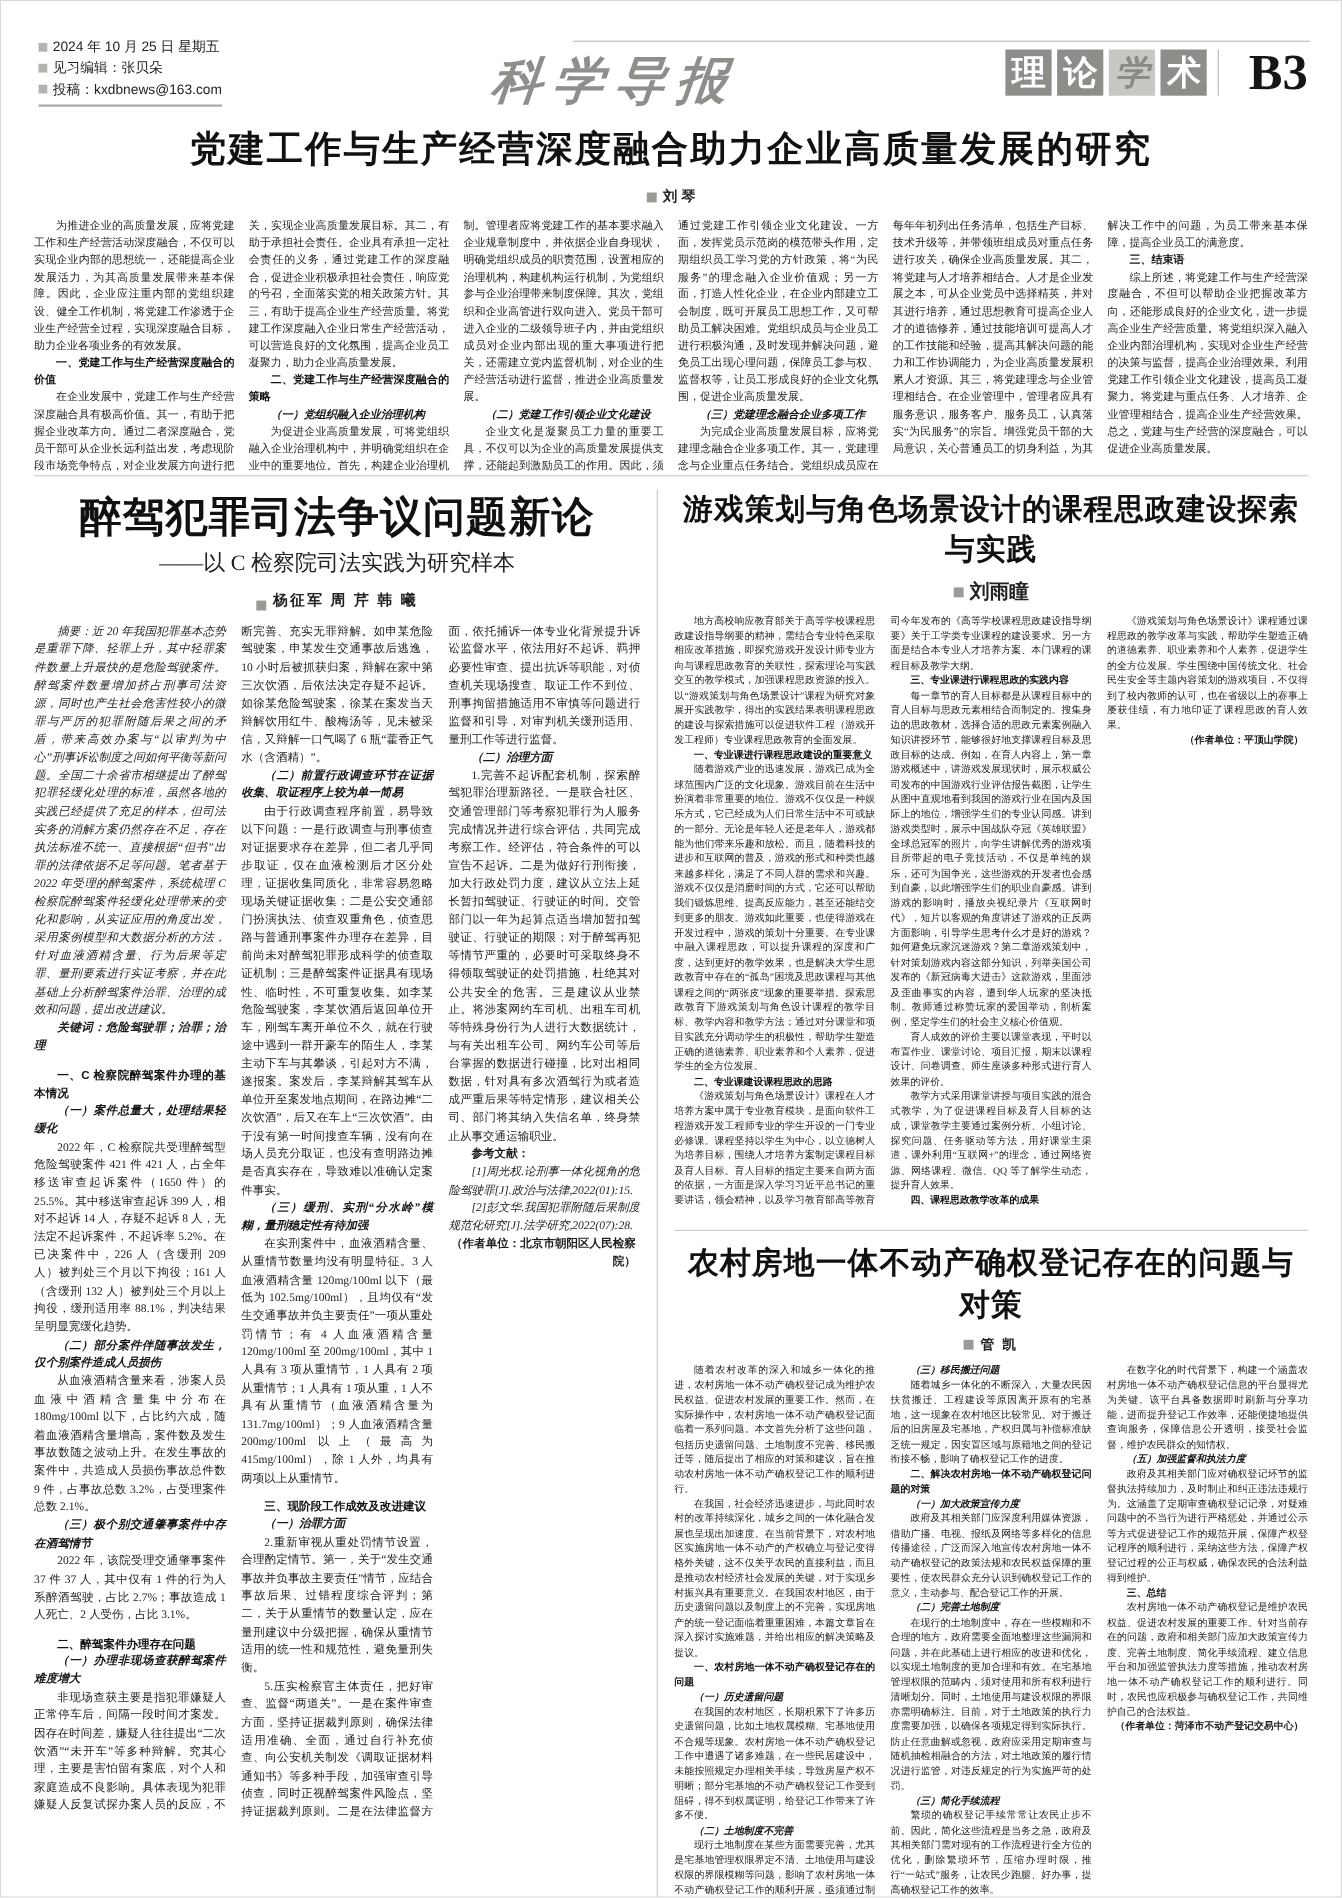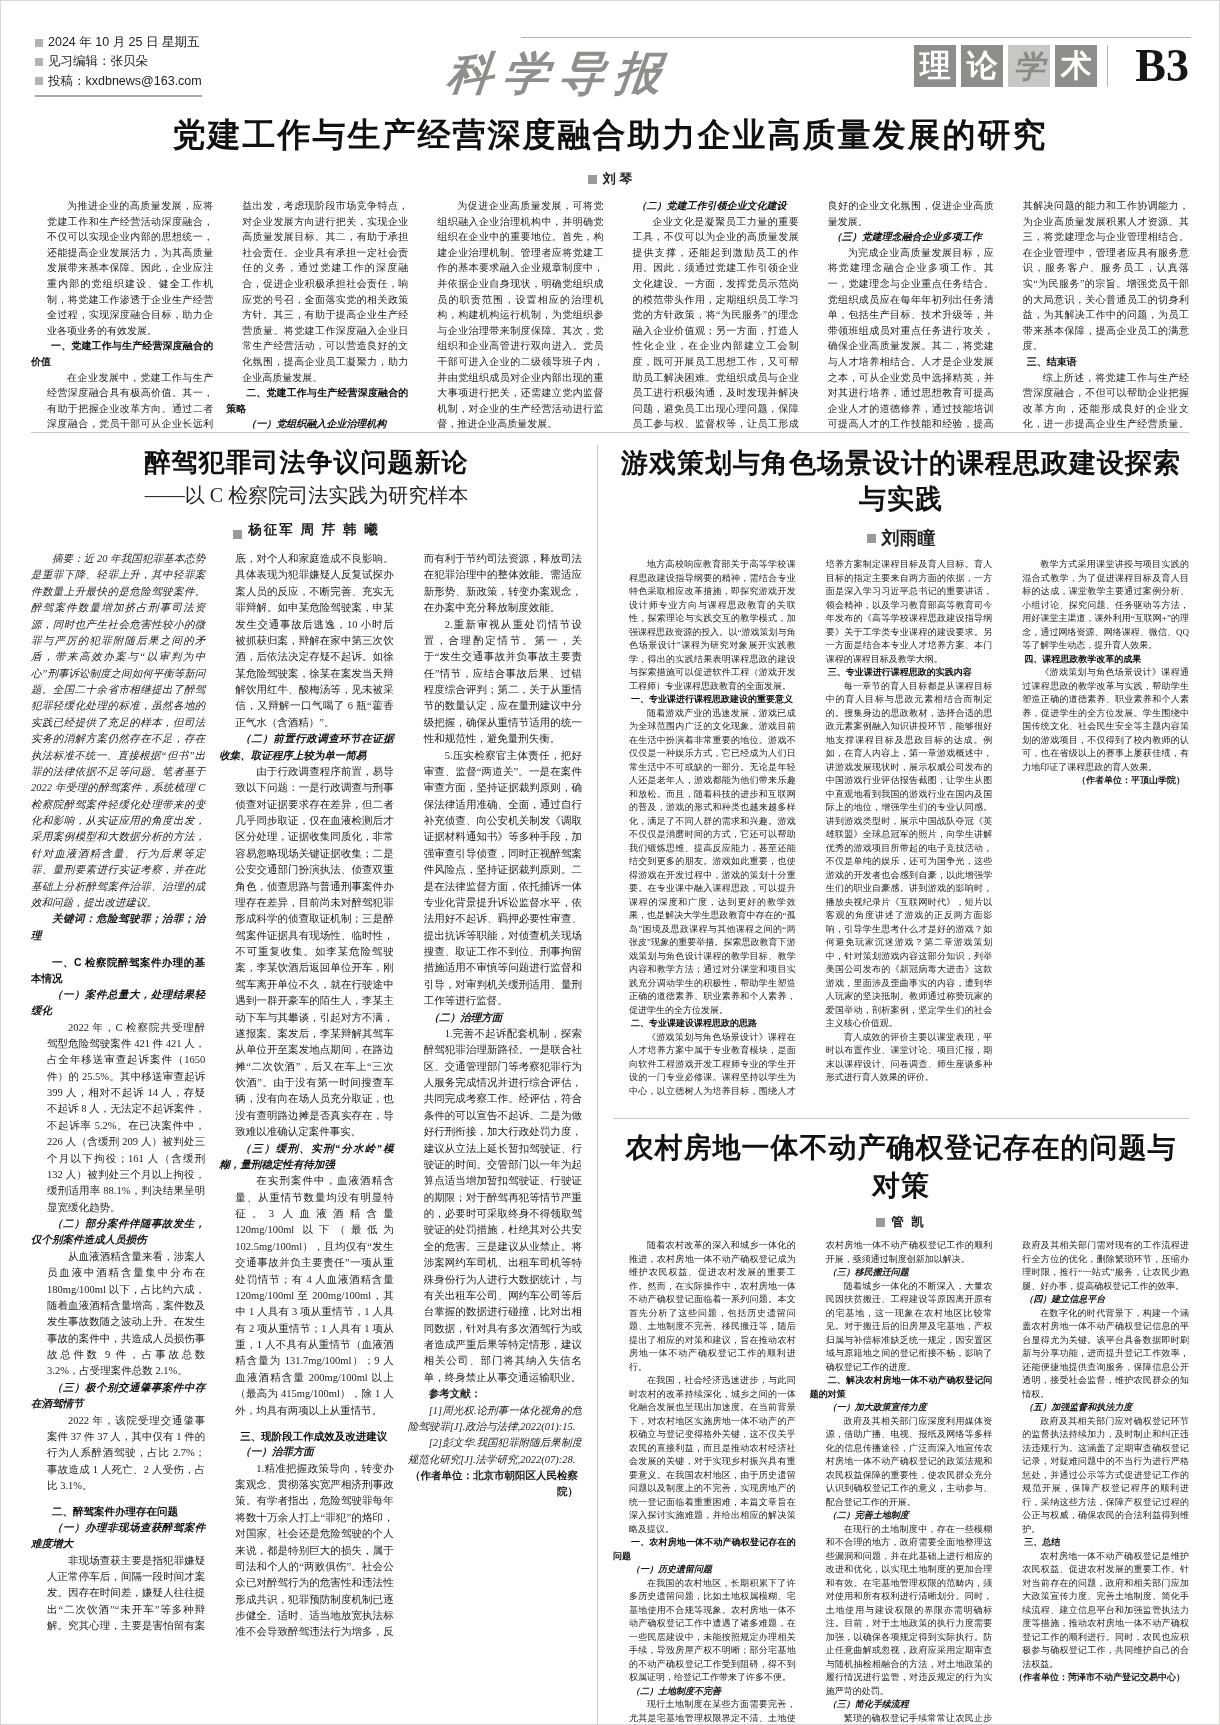--- a/index.html
+++ b/index.html
@@ -29,39 +29,39 @@
     border-left:1px solid #b5b5b1;margin-left:10px;padding-left:27px;line-height:42px;}
   
   .headline{font-family:"Liberation Sans","DejaVu Sans",sans-serif;font-weight:bold;
     text-align:center;color:#111;margin:0;}
   .subtitle{text-align:center;color:#222;margin:2px 0 0 0;}
   .byline{display:flex;justify-content:center;align-items:center;gap:6px;
     font-family:"Liberation Sans",sans-serif;font-weight:bold;color:#222;}
   .byline .sq{background:#9a9a96;width:9px;height:9px;}
   .body-cols{column-fill:auto;overflow:hidden;text-align:justify;}
   .para{margin:0;}
-  .para.body{text-indent:2em;margin-left:16px;}
+  .para.body{text-indent:2em;}
   .para.h1{font-family:"Liberation Sans",sans-serif;font-weight:bold;text-indent:2em;color:#111;}
   .para.h2{font-weight:bold;font-style:italic;text-indent:2em;color:#161616;}
   .para.abstract{font-style:italic;text-indent:2em;}
   .para.keywords{font-style:italic;font-weight:bold;text-indent:2em;margin-bottom:10px;}
   .para.reflabel{font-weight:bold;text-indent:2em;}
   .para.ref{font-style:italic;text-indent:2em;}
   .para.attrib{font-weight:bold;text-align:right;text-indent:0;padding-right:4px;}
   
   .article-party{margin:14px 30px 0 30px;}
   .article-party .headline{font-size:33px;letter-spacing:2px;}
   .article-party .byline{margin:12px 0 10px 0;font-size:13px;}
   .party-body{column-count:6;column-gap:13px;height:234px;font-size:10px;line-height:1.56;}
   
   .bottom{display:flex;margin:0 30px;border-top:1px solid #c9c9c5;padding-top:12px;}
   .half-left{width:566px;padding-right:15px;}
   .half-right{flex:1;border-left:1px solid #c9c9c5;padding-left:15px;}
   
-  .article-drunk .headline{font-size:26px;letter-spacing:1px;}
+  .article-drunk .headline{font-size:38px;letter-spacing:1px;}
   .article-drunk .subtitle{font-size:20px;}
   .article-drunk .byline{margin:12px 0 12px 0;font-size:13.5px;letter-spacing:2px;align-items:flex-end;}
   .drunk-body{column-count:3;column-gap:14px;height:1098px;font-size:10.5px;line-height:1.56;}
   .drunk-body .para.h1{margin-top:9px;}
   
   .article-game .headline{font-size:27px;letter-spacing:1px;}
   .article-game .byline{margin:9px 0 8px 0;font-size:18px;}
   .game-body{column-count:3;column-gap:14px;height:548px;font-size:9px;line-height:1.5;}
   
   .article-rural{border-top:1px solid #c9c9c5;margin-top:12px;padding-top:10px;}
@@ -144,21 +144,20 @@
             <p class="para body">2022 年，该院受理交通肇事案件 37 件 37 人，其中仅有 1 件的行为人系醉酒驾驶，占比 2.7%；事故造成 1 人死亡、2 人受伤，占比 3.1%。</p>
             <p class="para h1">二、醉驾案件办理存在问题</p>
             <p class="para h2">（一）办理非现场查获醉驾案件难度增大</p>
             <p class="para body">非现场查获主要是指犯罪嫌疑人正常停车后，间隔一段时间才案发。因存在时间差，嫌疑人往往提出“二次饮酒”“未开车”等多种辩解。究其心理，主要是害怕留有案底，对个人和家庭造成不良影响。具体表现为犯罪嫌疑人反复试探办案人员的反应，不断完善、充实无罪辩解。如申某危险驾驶案，申某发生交通事故后逃逸，10 小时后被抓获归案，辩解在家中第三次饮酒，后依法决定存疑不起诉。如徐某危险驾驶案，徐某在案发当天辩解饮用红牛、酸梅汤等，见未被采信，又辩解一口气喝了 6 瓶“藿香正气水（含酒精）”。</p>
             <p class="para h2">（二）前置行政调查环节在证据收集、取证程序上较为单一简易</p>
             <p class="para body">由于行政调查程序前置，易导致以下问题：一是行政调查与刑事侦查对证据要求存在差异，但二者几乎同步取证，仅在血液检测后才区分处理，证据收集同质化，非常容易忽略现场关键证据收集；二是公安交通部门扮演执法、侦查双重角色，侦查思路与普通刑事案件办理存在差异，目前尚未对醉驾犯罪形成科学的侦查取证机制；三是醉驾案件证据具有现场性、临时性，不可重复收集。如李某危险驾驶案，李某饮酒后返回单位开车，刚驾车离开单位不久，就在行驶途中遇到一群开豪车的陌生人，李某主动下车与其攀谈，引起对方不满，遂报案。案发后，李某辩解其驾车从单位开至案发地点期间，在路边摊“二次饮酒”，后又在车上“三次饮酒”。由于没有第一时间搜查车辆，没有向在场人员充分取证，也没有查明路边摊是否真实存在，导致难以准确认定案件事实。</p>
             <p class="para h2">（三）缓刑、实刑“分水岭”模糊，量刑稳定性有待加强</p>
             <p class="para body">在实刑案件中，血液酒精含量、从重情节数量均没有明显特征。3 人血液酒精含量 120mg/100ml 以下（最低为 102.5mg/100ml），且均仅有“发生交通事故并负主要责任”一项从重处罚情节；有 4 人血液酒精含量 120mg/100ml 至 200mg/100ml，其中 1 人具有 3 项从重情节，1 人具有 2 项从重情节；1 人具有 1 项从重，1 人不具有从重情节（血液酒精含量为 131.7mg/100ml）；9 人血液酒精含量 200mg/100ml 以上（最高为 415mg/100ml），除 1 人外，均具有两项以上从重情节。</p>
             <p class="para h1">三、现阶段工作成效及改进建议</p>
             <p class="para h2">（一）治罪方面</p>
-            <p class="para body">1.精准把握政策导向，转变办案观念、贯彻落实宽严相济刑事政策。有学者指出，危险驾驶罪每年将数十万余人打上“罪犯”的烙印，对国家、社会还是危险驾驶的个人来说，都是特别巨大的损失，属于司法和个人的“两败俱伤”。社会公众已对醉驾行为的危害性和违法性形成共识，犯罪预防制度机制已逐步健全。适时、适当地放宽执法标准不会导致醉驾违法行为增多，反而有利于节约司法资源，释放司法在犯罪治理中的整体效能。需适应新形势、新政策，转变办案观念，在办案中充分释放制度效能。</p>
             <p class="para body">2.重新审视从重处罚情节设置，合理酌定情节。第一，关于“发生交通事故并负事故主要责任”情节，应结合事故后果、过错程度综合评判；第二，关于从重情节的数量认定，应在量刑建议中分级把握，确保从重情节适用的统一性和规范性，避免量刑失衡。</p>
             <p class="para body">5.压实检察官主体责任，把好审查、监督“两道关”。一是在案件审查方面，坚持证据裁判原则，确保法律适用准确、全面，通过自行补充侦查、向公安机关制发《调取证据材料通知书》等多种手段，加强审查引导侦查，同时正视醉驾案件风险点，坚持证据裁判原则。二是在法律监督方面，依托捕诉一体专业化背景提升诉讼监督水平，依法用好不起诉、羁押必要性审查、提出抗诉等职能，对侦查机关现场搜查、取证工作不到位、刑事拘留措施适用不审慎等问题进行监督和引导，对审判机关缓刑适用、量刑工作等进行监督。</p>
             <p class="para h2">（二）治理方面</p>
             <p class="para body">1.完善不起诉配套机制，探索醉驾犯罪治理新路径。一是联合社区、交通管理部门等考察犯罪行为人服务完成情况并进行综合评估，共同完成考察工作。经评估，符合条件的可以宣告不起诉。二是为做好行刑衔接，加大行政处罚力度，建议从立法上延长暂扣驾驶证、行驶证的时间。交管部门以一年为起算点适当增加暂扣驾驶证、行驶证的期限；对于醉驾再犯等情节严重的，必要时可采取终身不得领取驾驶证的处罚措施，杜绝其对公共安全的危害。三是建议从业禁止。将涉案网约车司机、出租车司机等特殊身份行为人进行大数据统计，与有关出租车公司、网约车公司等后台掌握的数据进行碰撞，比对出相同数据，针对具有多次酒驾行为或者造成严重后果等特定情形，建议相关公司、部门将其纳入失信名单，终身禁止从事交通运输职业。</p>
             <p class="para reflabel">参考文献：</p>
             <p class="para ref">[1]周光权.论刑事一体化视角的危险驾驶罪[J].政治与法律,2022(01):15.</p>
             <p class="para ref">[2]彭文华.我国犯罪附随后果制度规范化研究[J].法学研究,2022(07):28.</p>
             <p class="para attrib">（作者单位：北京市朝阳区人民检察院）</p>
           </div>
       </section>

